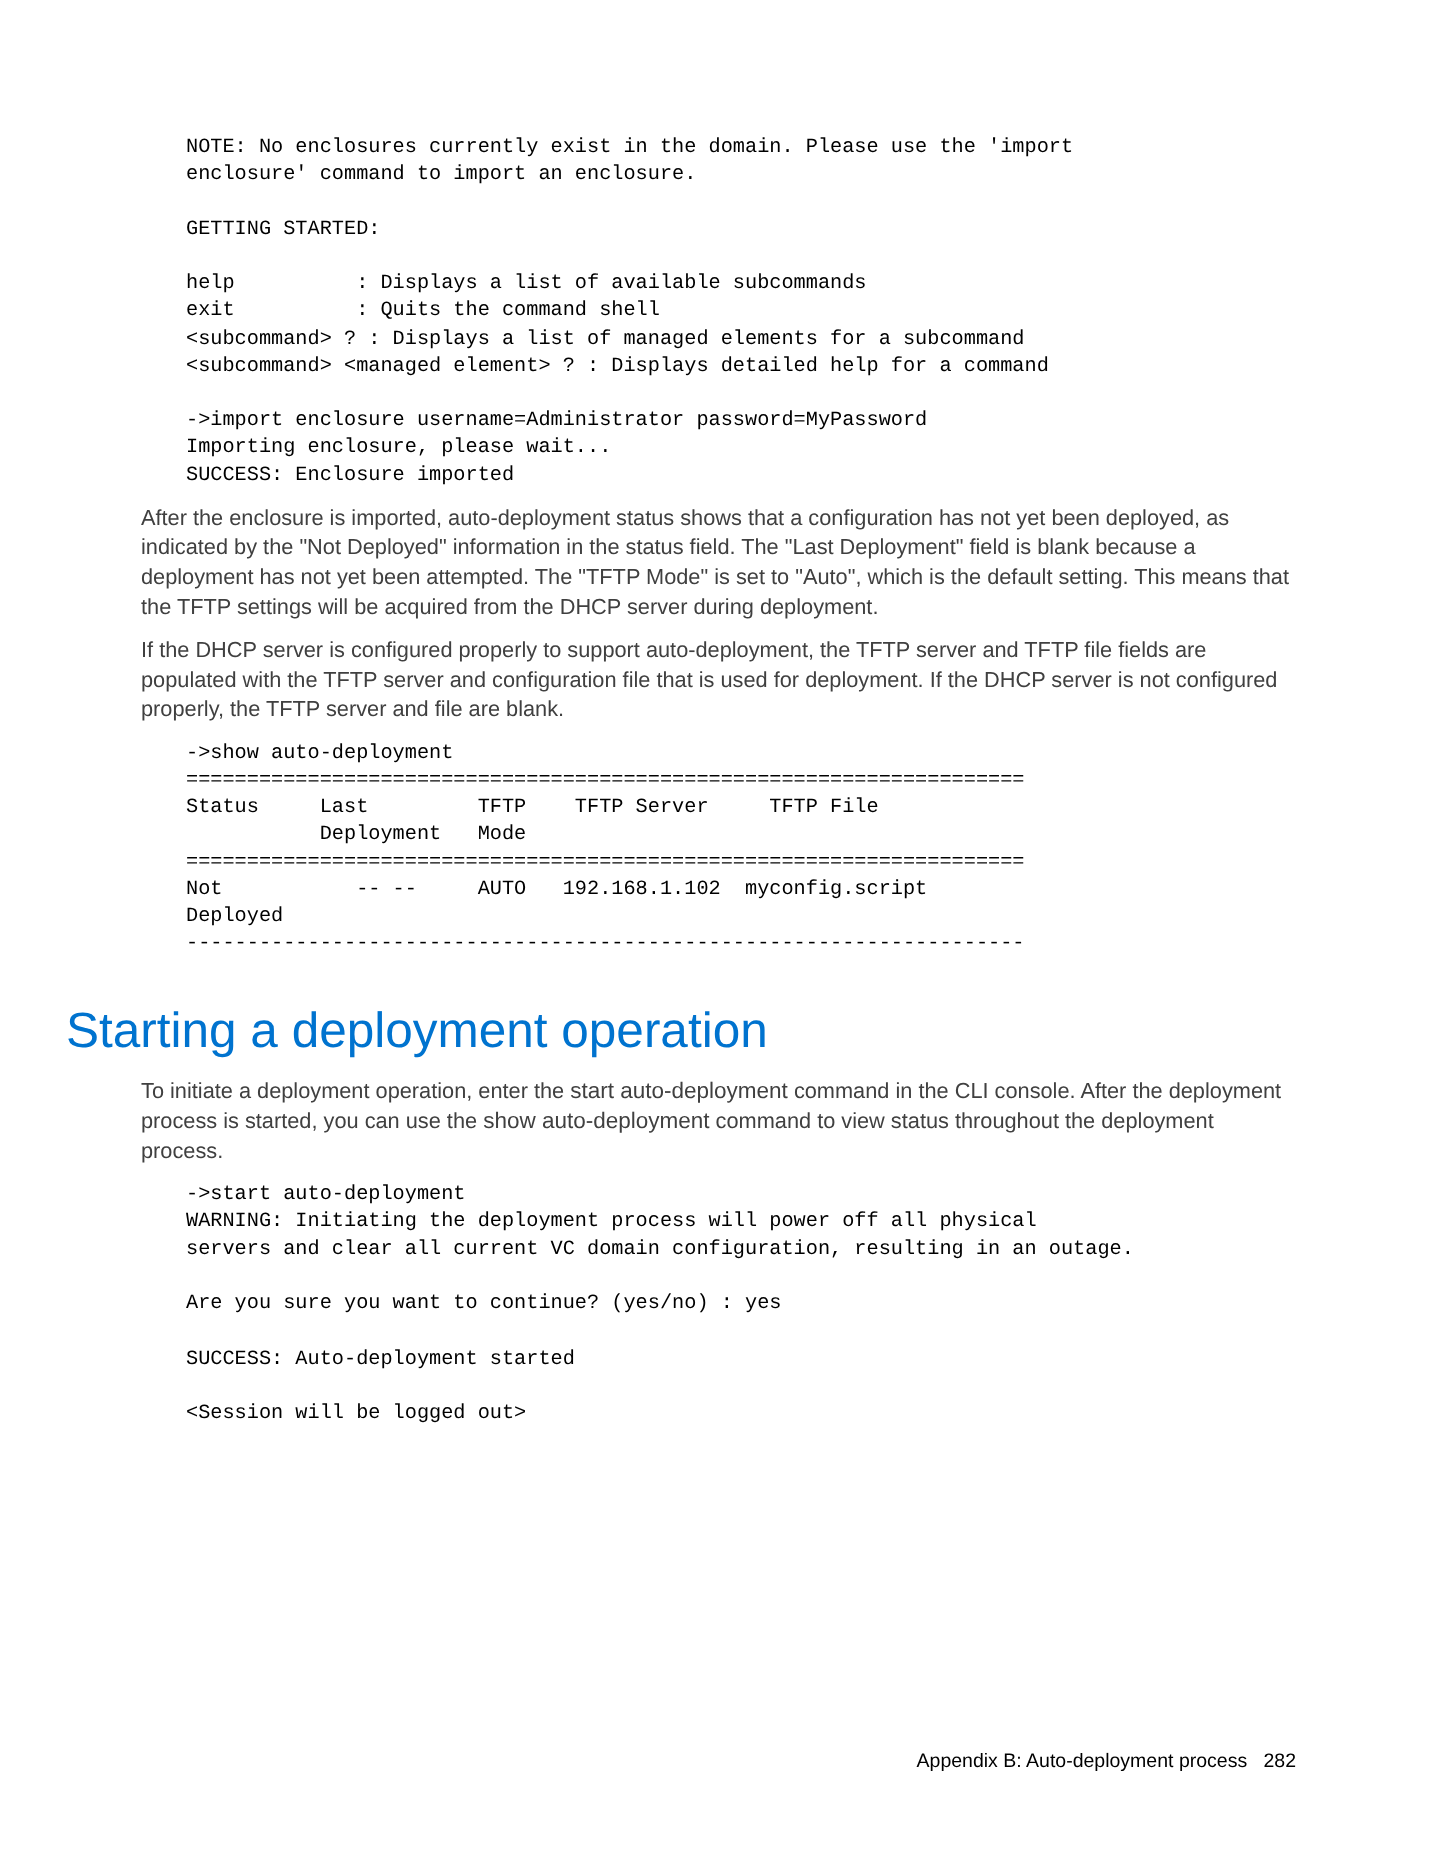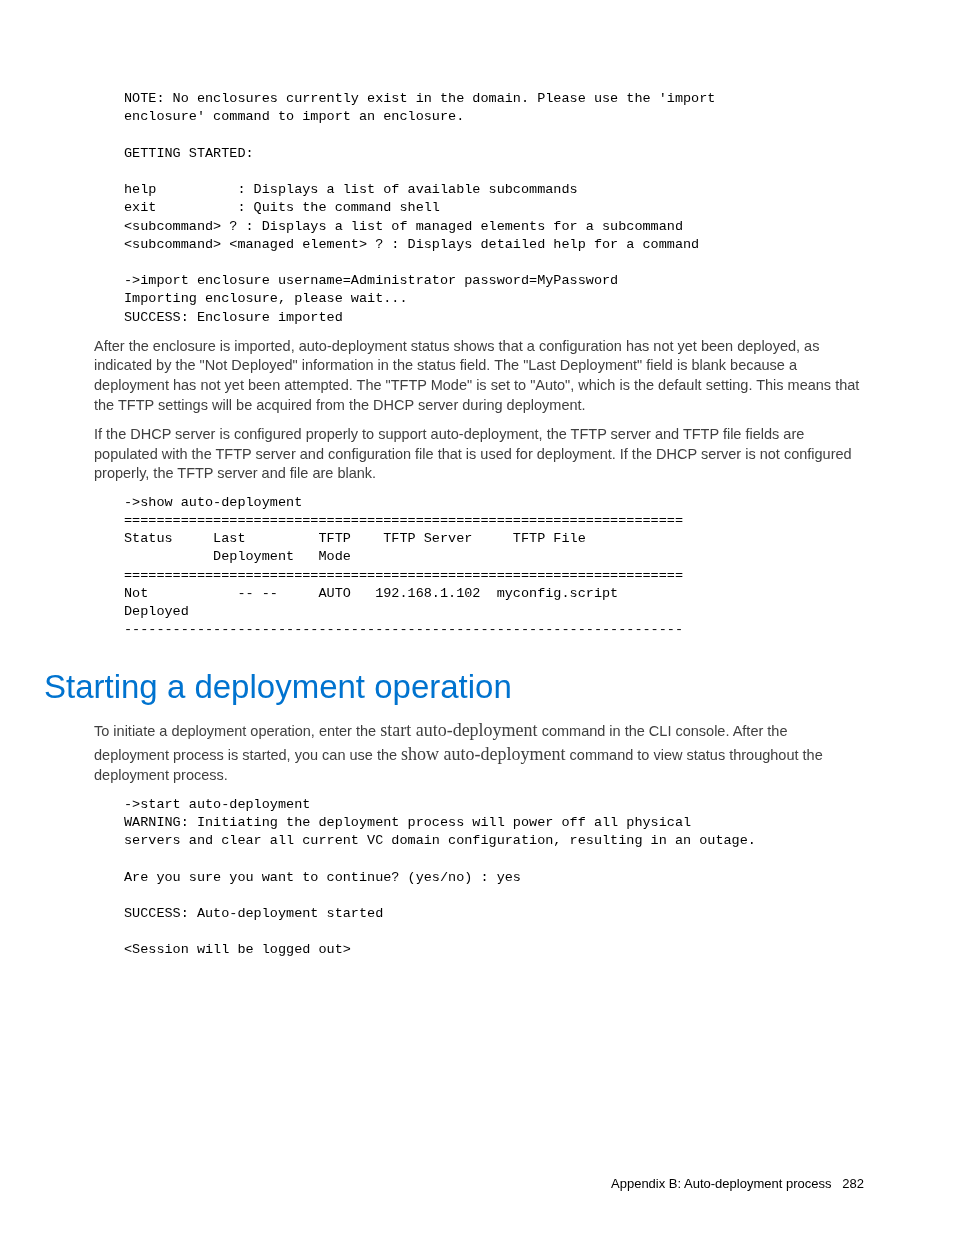--- a/index.html
+++ b/index.html
@@ -39,26 +39,26 @@
     margin: 28px 0 12px 0;
   }
   p.body {
     font-size: 14.5px;
     line-height: 1.35;
     margin: 10px 0 10px 50px;
     color: #404040;
   }
   p.body code,
   span.inline-code {
-    font-family: Liberation Serif, serif;
-    font-size: 18px;
+    font-family: Liberation Sans, sans-serif;
+    font-size: 15px;
   }
   .footer {
     position: absolute;
-    bottom: 44px;
+    bottom: 54px;
     right: 90px;
     font-size: 13px;
   }
 </style>
 </head>
 <body>
 
 <div class="page">
 
   <div class="code-block">NOTE: No enclosures currently exist in the domain. Please use the 'import

